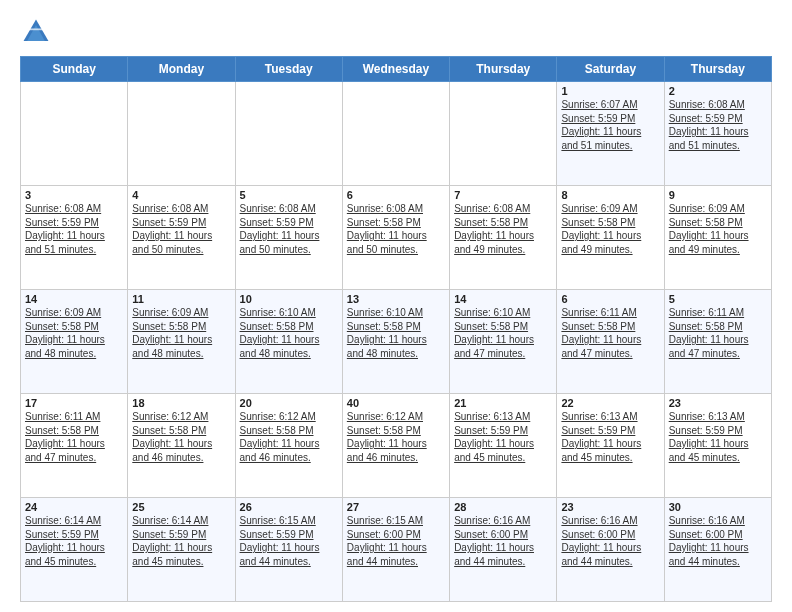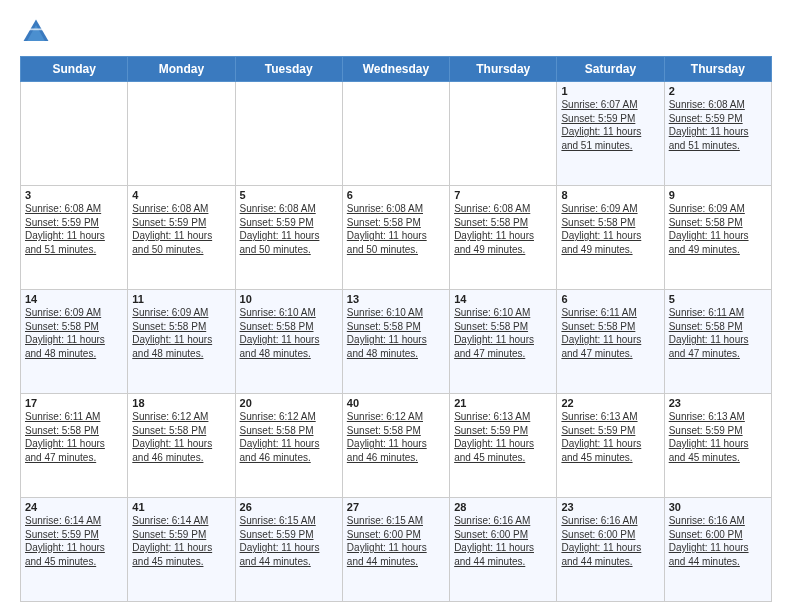--- a/index.html
+++ b/index.html
@@ -314,21 +314,21 @@
         </tr>
         <tr>
           <td>
             <span class="day-num">24</span>
             <div class="day-info" style="white-space: pre-line;">Sunrise: 6:14 AM
 Sunset: 5:59 PM
 Daylight: 11 hours
 and 45 minutes.</div>
           </td>
           <td>
-            <span class="day-num">41</span>
+            <span class="day-num">25</span>
             <div class="day-info" style="white-space: pre-line;">Sunrise: 6:14 AM
 Sunset: 5:59 PM
 Daylight: 11 hours
 and 45 minutes.</div>
           </td>
           <td>
             <span class="day-num">26</span>
             <div class="day-info" style="white-space: pre-line;">Sunrise: 6:15 AM
 Sunset: 5:59 PM
 Daylight: 11 hours

